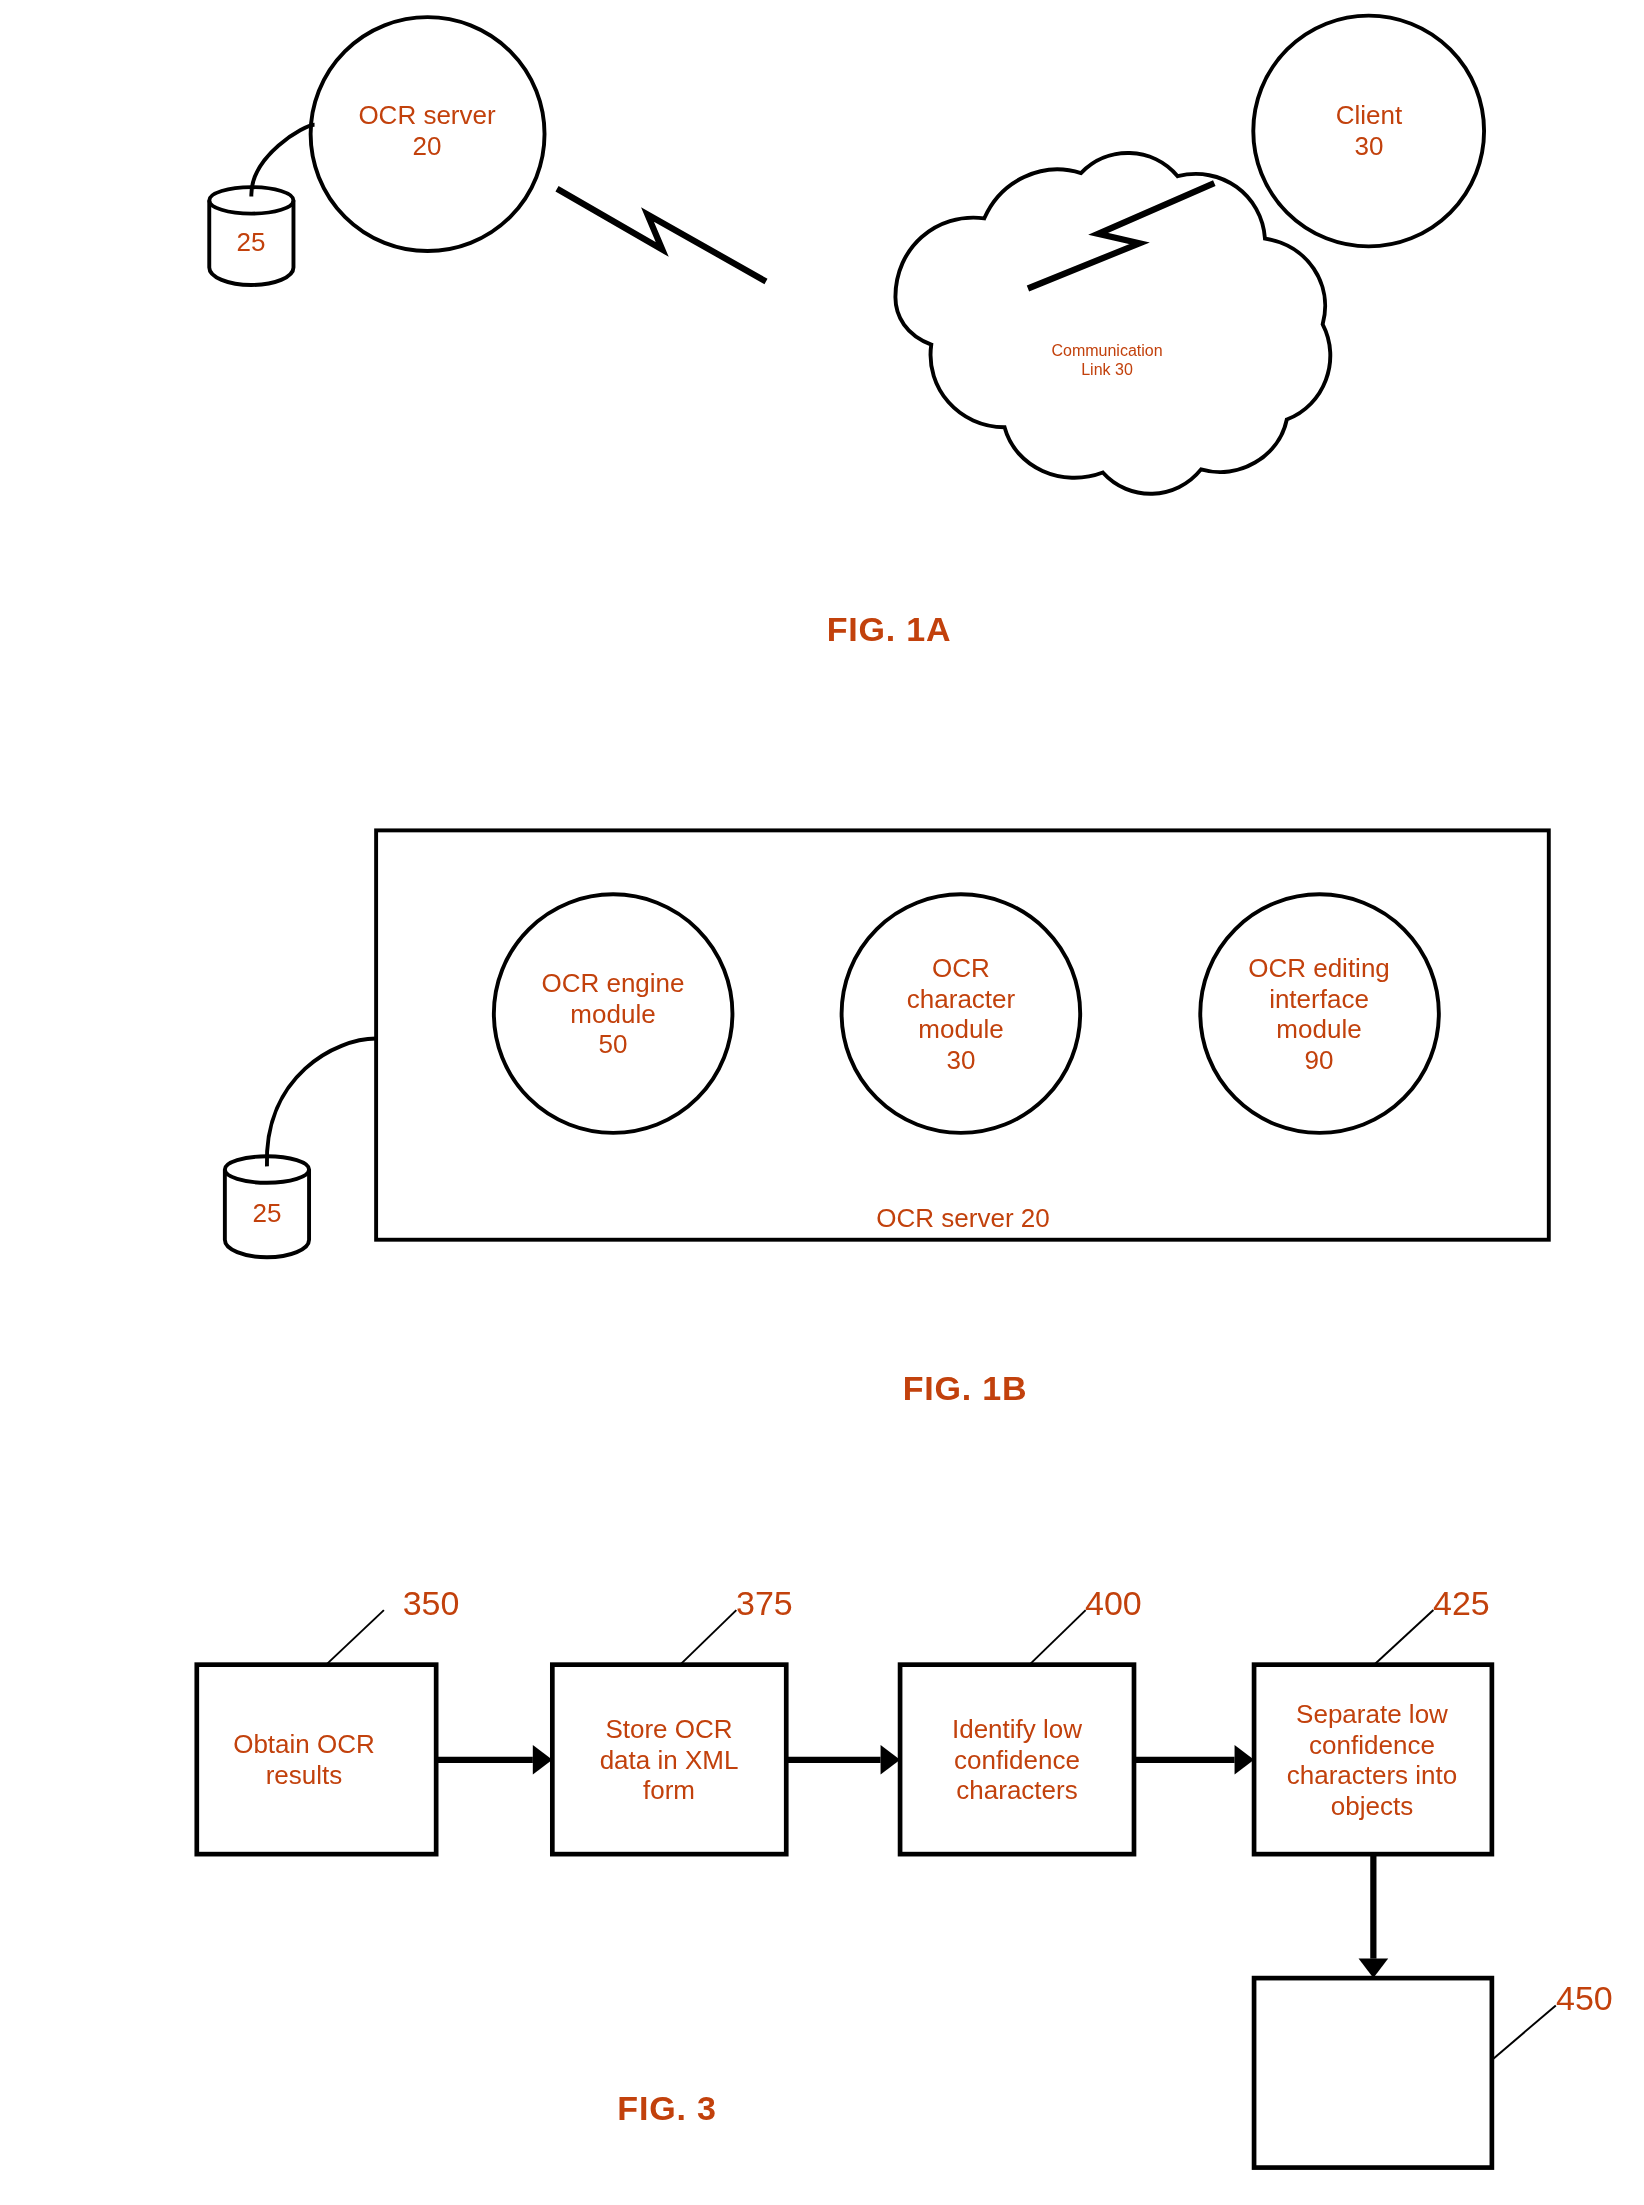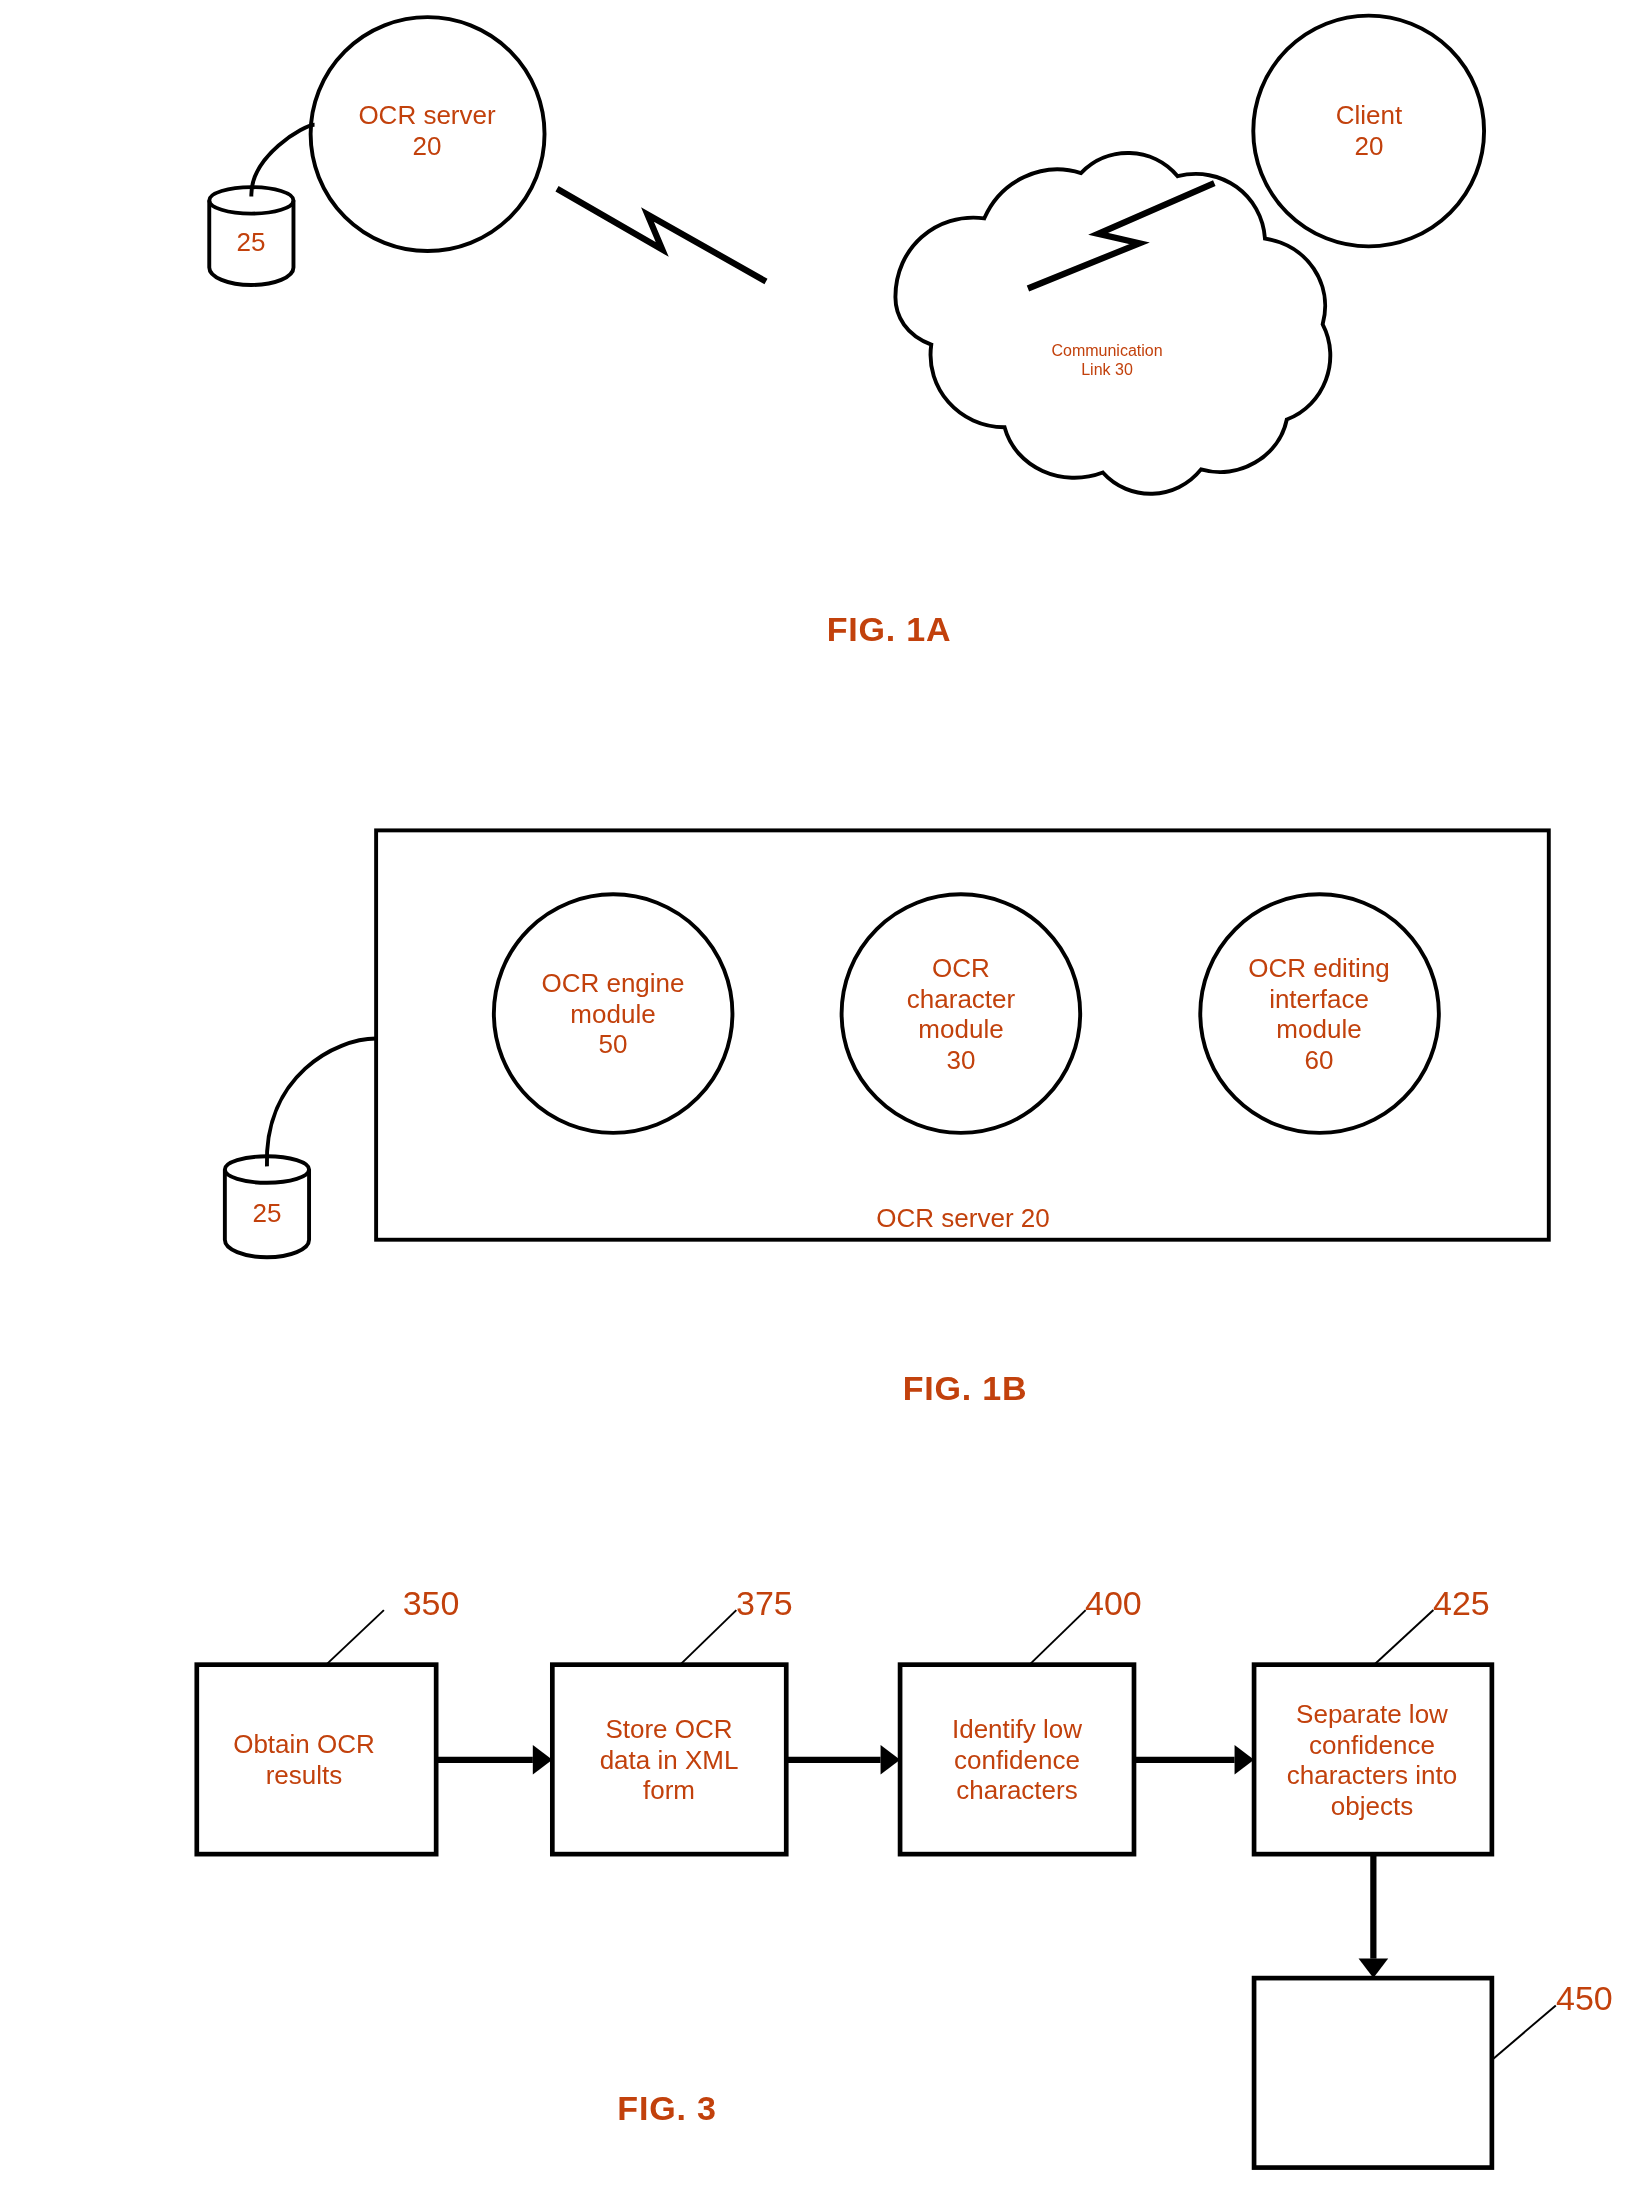--- a/index.html
+++ b/index.html
@@ -139,37 +139,37 @@
 
   <div class="lbl node-text center-xy" style="left:427px; top:131px; width:234px;">OCR server
 20</div>
 
   <div class="lbl db-text center-xy" style="left:251px; top:242px; width:70px;">25</div>
 
   <div class="lbl cloud-text center-xy" style="left:1107px; top:361px; width:312px;">Communication
 Link 30</div>
 
   <div class="lbl node-text center-xy" style="left:1369px; top:131px; width:218px;">Client
-20</div>
+30</div>
 
   <div class="lbl fig-caption center-xy" style="left:889px; top:629px; width:312px;">FIG. 1A</div>
 
   <div class="lbl module-text center-xy" style="left:613px; top:1014px; width:218px;">OCR engine
 module
 50</div>
 
   <div class="lbl module-text center-xy" style="left:961px; top:1014px; width:218px;">OCR
 character
 module
 30</div>
 
   <div class="lbl module-text center-xy" style="left:1319px; top:1014px; width:218px;">OCR editing
 interface
 module
-60</div>
+90</div>
 
   <div class="lbl db-text center-xy" style="left:267px; top:1213px; width:70px;">25</div>
 
   <div class="lbl server-label center-xy" style="left:963px; top:1218px; width:359px;">OCR server 20</div>
 
   <div class="lbl fig-caption center-xy" style="left:965px; top:1388px; width:312px;">FIG. 1B</div>
 
   <div class="lbl box-text center-xy" style="left:304px; top:1760px; width:226px;">Obtain OCR
 results</div>
 

